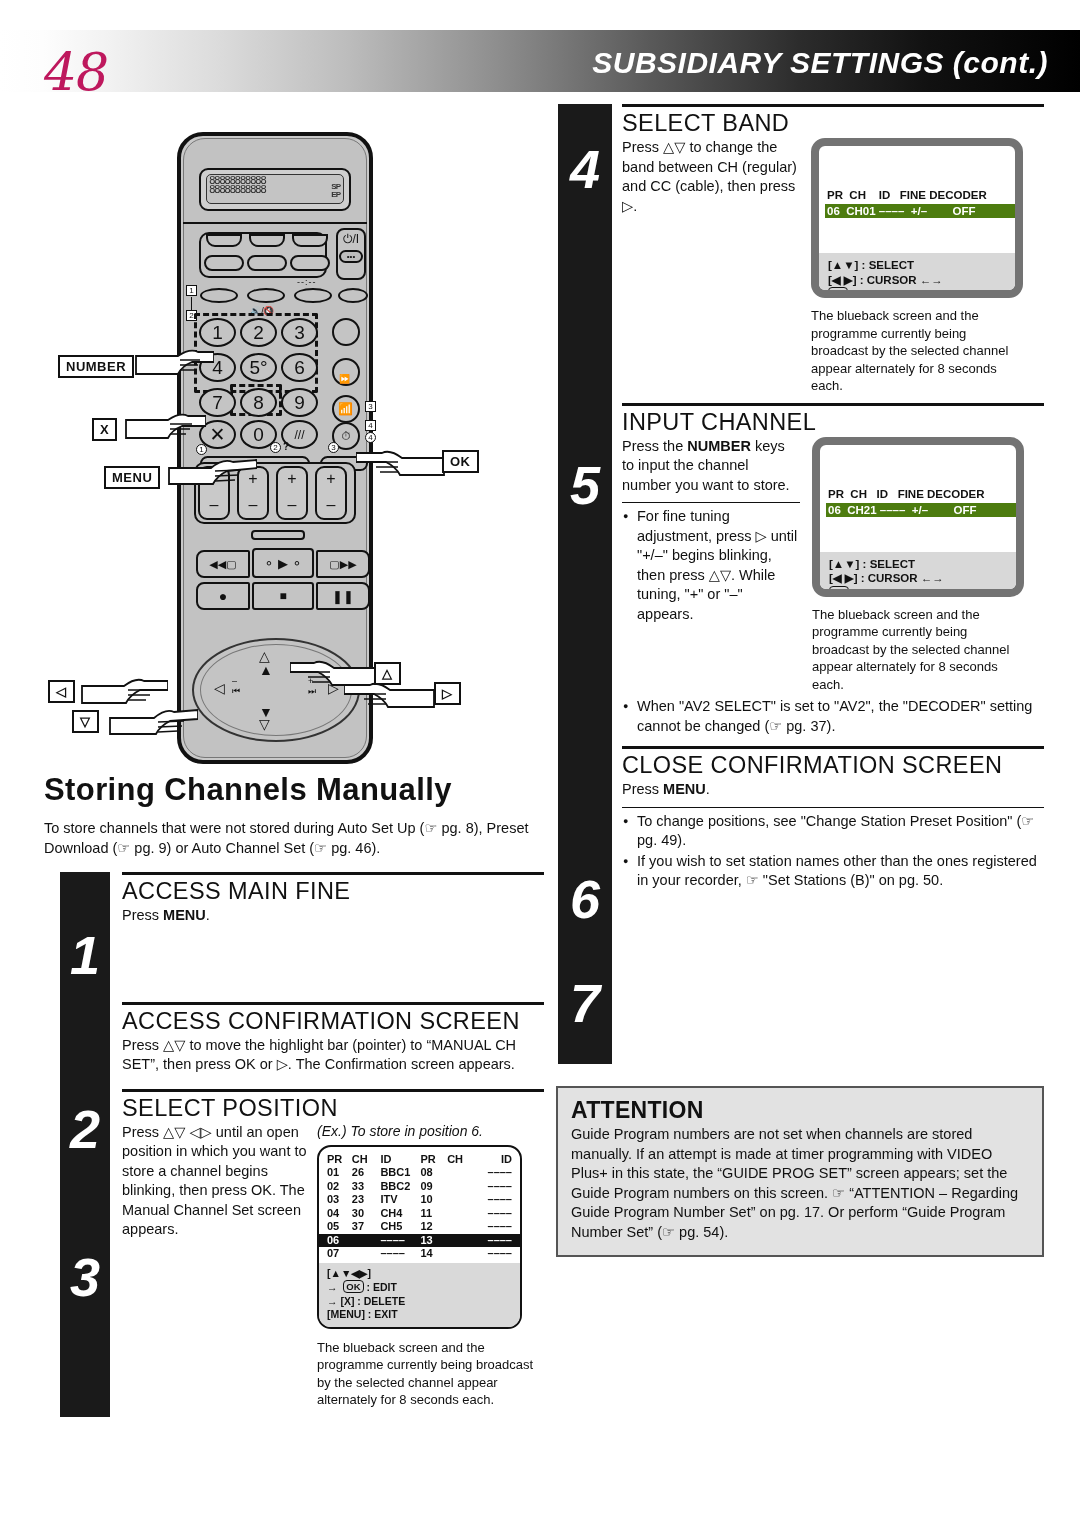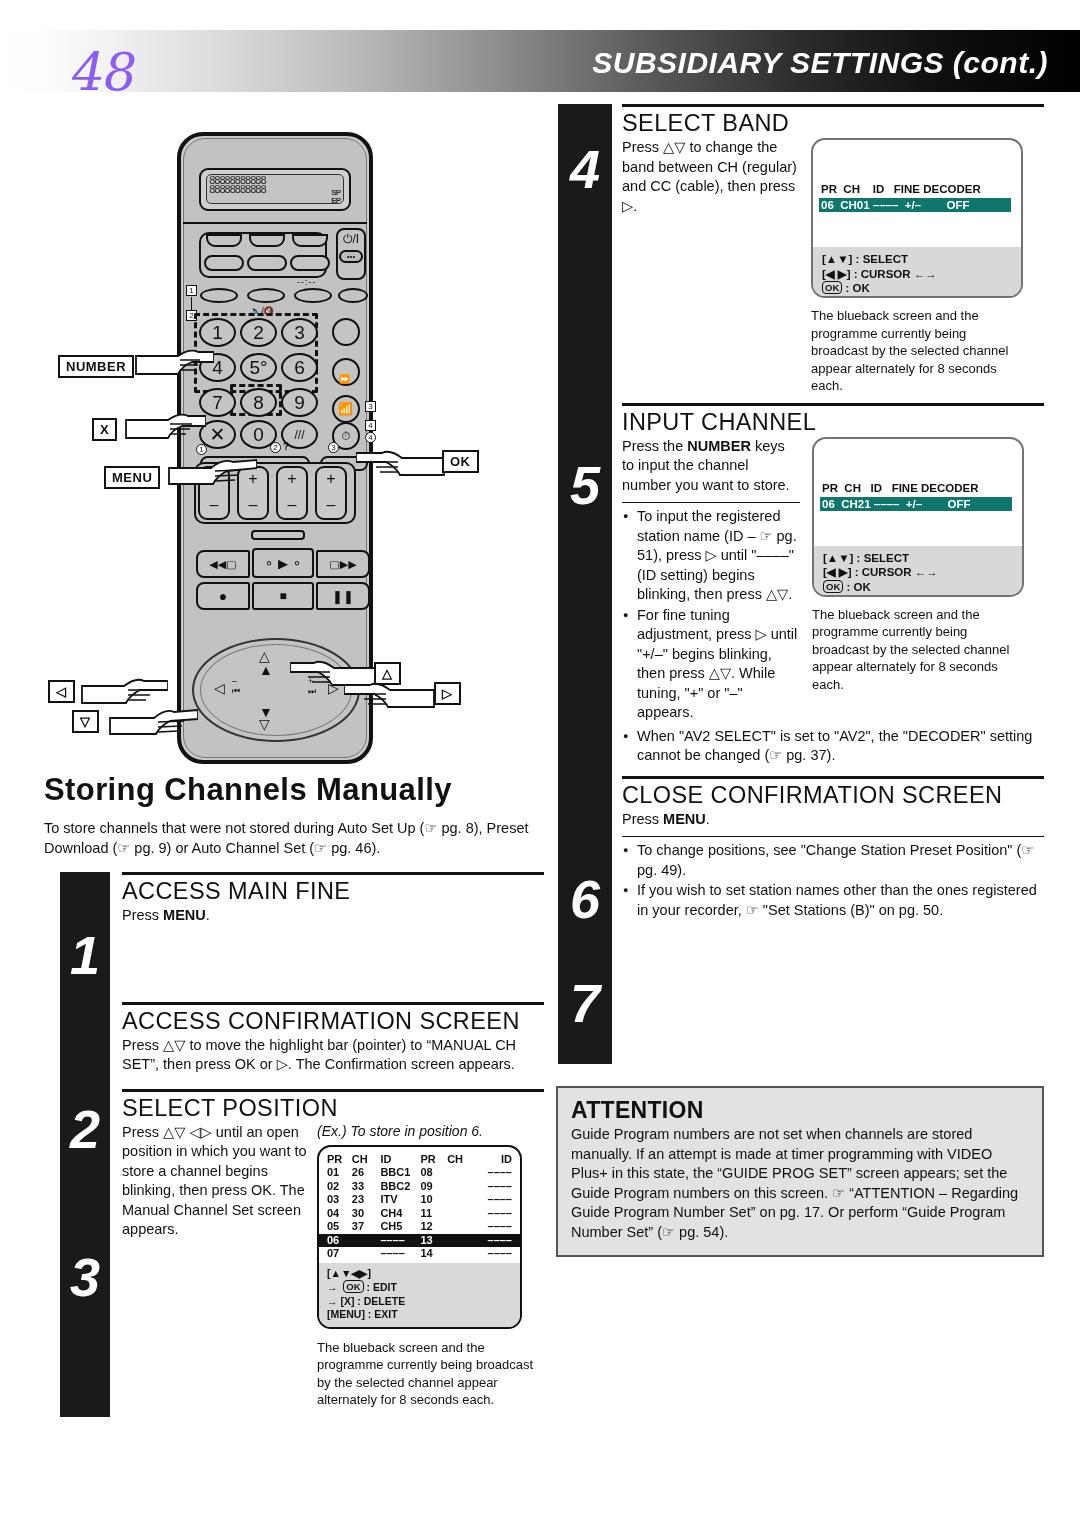--- a/index.html
+++ b/index.html
@@ -22,21 +22,21 @@
     width: 1080px; height: 62px;
     background: linear-gradient(to right,
       #ffffff 0%, #fdfdfd 4%, #f2f2f2 10%, #dcdcdc 20%,
       #bdbdbd 32%, #8e8e8e 46%, #5a5a5a 60%,
       #2c2c2c 74%, #111111 86%, #000000 100%);
   }
   .page-num {
     position: absolute; left: 44px; top: 16px;
     font-family: "DejaVu Serif", serif;
     font-size: 52px; font-style: italic; font-weight: 400;
-    color: #8b5cf6; letter-spacing: -1px; line-height: 1; margin-left: 28px;
+    color: #be185d; letter-spacing: -1px; line-height: 1;
   }
   .header-title {
     position: absolute; right: 32px; top: 16px;
     font-size: 30px; font-weight: bold; font-style: italic;
     color: #ffffff; letter-spacing: 0.5px; white-space: nowrap;
   }
 
   
   .col-left  { position: absolute; left: 44px;  top: 110px; width: 500px; }
   .col-right { position: absolute; left: 556px; top: 104px; width: 488px; }
@@ -67,21 +67,21 @@
     width: 138px; height: 30px;
     border: 1px solid #333; border-radius: 5px;
     background: #c4c4c4;
     font-family: "DejaVu Sans Mono", monospace;
     font-size: 10px; letter-spacing: -1px;
     color: #333; padding: 1px 2px; overflow: hidden;
     line-height: 9px;
   }
   .lcd-segs { letter-spacing: -1.5px; font-size: 11px; }
   .lcd-sp {
-    position: absolute; right: 3px; top: 14px;
+    position: absolute; right: 3px; top: 8px;
     font-size: 8px; line-height: 8px; font-family: "Liberation Sans", sans-serif;
     font-weight: bold; text-align: left;
   }
   .rm-divider {
     position: absolute; left: 139px; top: 112px;
     width: 184px; height: 2px; background: #111;
   }
 
   
   .soft { position:absolute; border:2px solid #111; border-radius: 0 0 9px 9px; background:#c4c4c4; height:13px; width:36px; }
@@ -192,30 +192,30 @@
   .step-text b { font-weight: bold; }
   .bullets { font-size: 14.5px; line-height: 19.5px; }
   .bullet { position: relative; padding-left: 15px; margin-top: 1px;}
   .bullet:before {
     content: "\25CF"; position: absolute; left: 1px; top: 0;
     font-size: 9px; line-height: 19px;
   }
 
   
   .osd {
-    border: 2px solid #737373; border-radius: 14px;
+    border: 8px solid #737373; border-radius: 14px;
     background: #ffffff; position: relative; overflow: hidden;
   }
   .osd-table {
     font-family: "Liberation Sans", sans-serif;
     font-size: 11.5px; font-weight: bold;
     color: #111; white-space: pre;
   }
   .osd-row-hl {
-    background: #0f766e; color: #fff; display: inline-block;
+    background: #4d7c0f; color: #fff; display: inline-block;
     padding: 1px 2px;
   }
   .osd-help {
     background: #d8d8d8; font-size: 11.5px; font-weight: bold;
     line-height: 14.5px; padding: 5px 9px; color: #111;
   }
   .okbox {
     display:inline-block; border:1px solid #111; border-radius:4px;
     padding:0 2px; font-size:9.5px; line-height:11px; vertical-align: 1px;
   }
@@ -582,21 +582,20 @@
       </div>
 
       <div>
         <div class="rule-thick"></div>
         <div class="step-head">INPUT CHANNEL</div>
         <div style="display:flex; gap:12px;">
           <div style="width:178px;">
             <div class="step-text"><span>Press the </span><b>NUMBER</b><span> keys to input the channel number you want to store.</span></div>
             <div class="rule-thin" style="margin:7px 0 4px 0;"></div>
             <div class="bullets">
-              <div class="bullet">To input the registered station name (ID – ☞ pg. 51), press ▷ until "––––" (ID setting) begins blinking, then press △▽.</div>
               <div class="bullet">For fine tuning adjustment, press ▷ until "+/–" begins blinking, then press △▽. While tuning, "+" or "–" appears.</div>
             </div>
           </div>
           <div style="width:212px;">
 
             <div class="osd" style="height:160px; padding:8px 0 0 0;">
               <div style="height:35px;"></div>
               <div class="osd-table" style="padding-left:8px;">PR  CH   ID   FINE DECODER</div>
               <div style="padding-left:6px;"><span class="osd-table osd-row-hl" style="min-width:192px;">06  CH21 ––––  +/–        OFF</span></div>
               <div style="height:34px;"></div>

